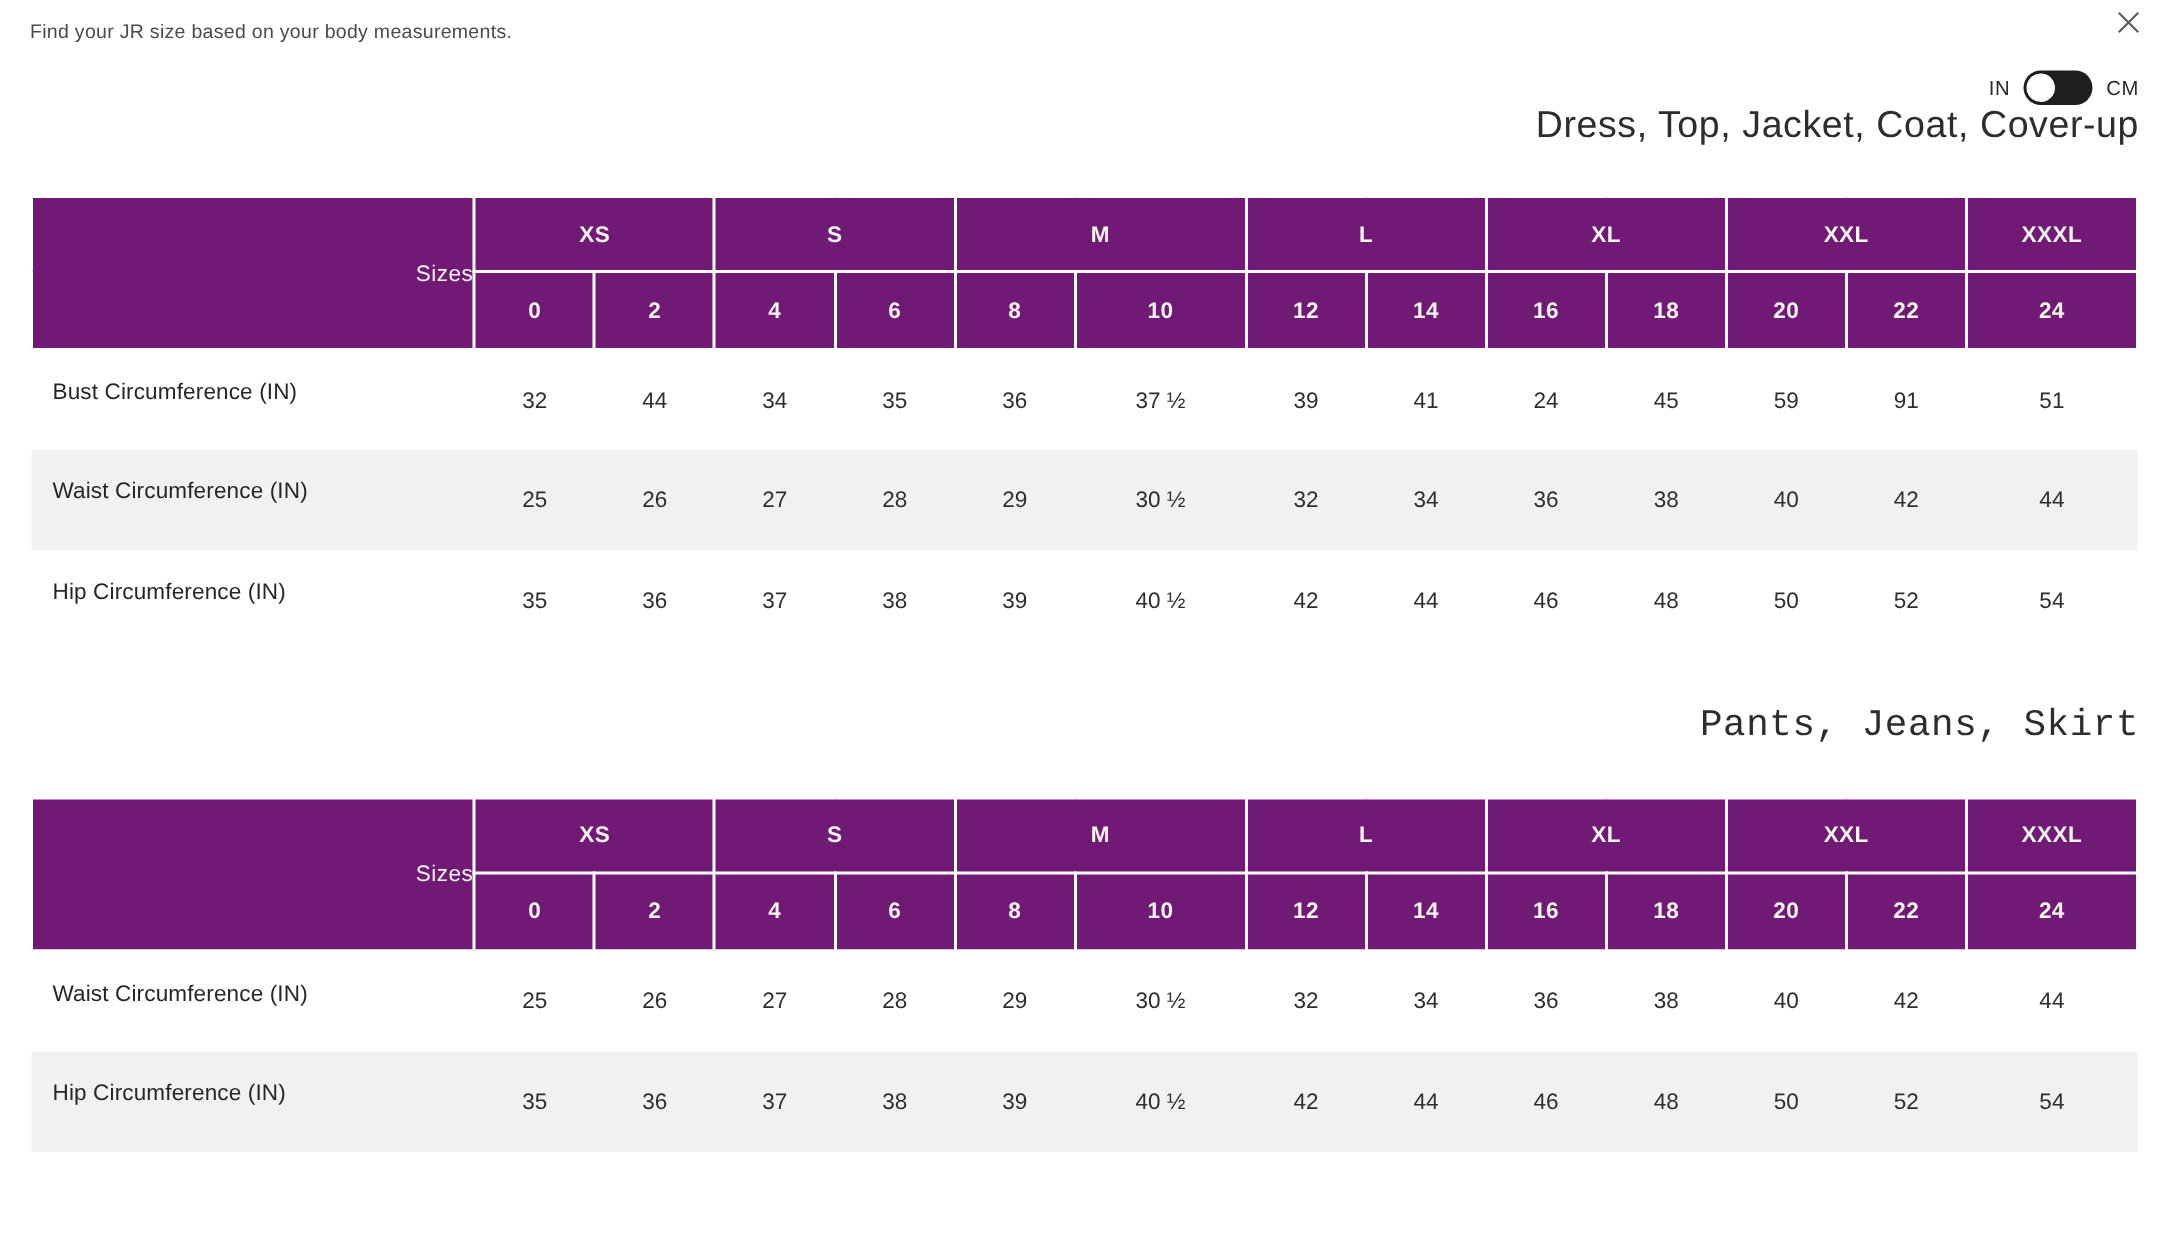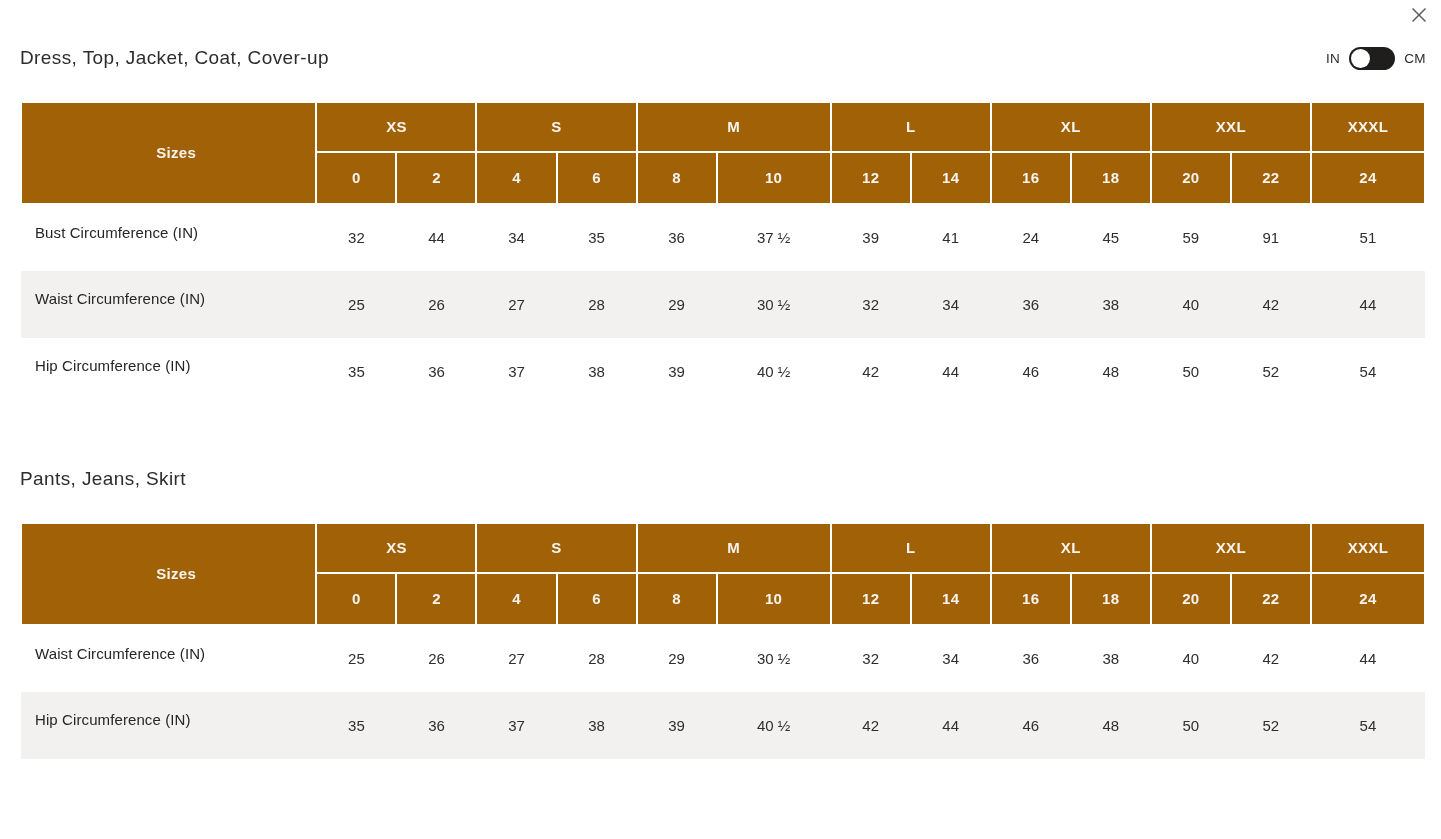--- a/index.html
+++ b/index.html
@@ -35,59 +35,61 @@
     background: #201d1d; cursor: pointer; display: inline-block;
   }
   .knob {
     position: absolute; left: 2px; top: 2px; width: 19px; height: 19px;
     border-radius: 50%; background: #ffffff;
   }
 
   
   .section-heading {
     margin-top: 40px;
-    font-size: 19px; font-weight: 300; letter-spacing: 0.4px; color: #2d2d2d;
+    font-size: 25px; font-weight: 300; letter-spacing: 0.4px; color: #2d2d2d;
     line-height: 1.25;
-  }
-  .size-section + .size-section .section-heading { margin-top: 62px; }
+    text-align: right;
+  }
+  .size-section + .size-section .section-heading { margin-top: 34px; font-family: Liberation Mono, monospace; }
 
   table.size-table {
     width: 100%; margin-top: 31px;
     border-collapse: collapse; table-layout: fixed;
   }
   col.col-corner { width: 21%; }
   col.col-size   { width: 5.69%; }
   col.col-wide   { width: 8.11%; }
 
   thead th {
-    background: #a16207; color: #f7f4f0;
+    background: #701a75; color: #f7f4f0;
     border: 2px solid #ffffff;
     font-weight: 600; font-size: 15px; letter-spacing: 0.3px;
     text-align: center; vertical-align: middle;
   }
   tr.group-row th { height: 50px; }
   tr.size-row th  { height: 52px; }
-  th.corner-cell  { text-align: center; padding-left: 15px; font-weight: 700; }
+  th.corner-cell  { text-align: right; padding-left: 15px; font-weight: 400; }
 
   tbody td {
     height: 67px; font-size: 15px; color: #2e2e2e;
     text-align: center; vertical-align: middle;
   }
   tbody td.row-label {
     text-align: left; vertical-align: top;
     padding: 19px 0 6px 14px; color: #262626; letter-spacing: 0.1px;
   }
   tbody tr:nth-child(even) { background: #f2f1ef; }
 </style>
 </head>
 <body>
 
 <div class="page">
 
   <header>
+    <p class="page-subtitle">Find your JR size based on your body measurements.</p>
 
     <button class="close-btn" aria-label="Close">
       <svg width="18" height="18" viewBox="0 0 18 18">
         <line x1="2.5" y1="2.5" x2="15.5" y2="15.5" stroke="#5a5a5a" stroke-width="1.4"></line>
         <line x1="15.5" y1="2.5" x2="2.5" y2="15.5" stroke="#5a5a5a" stroke-width="1.4"></line>
       </svg>
     </button>
 
     <div class="unit-toggle">
       <span class="unit-label">IN</span>

